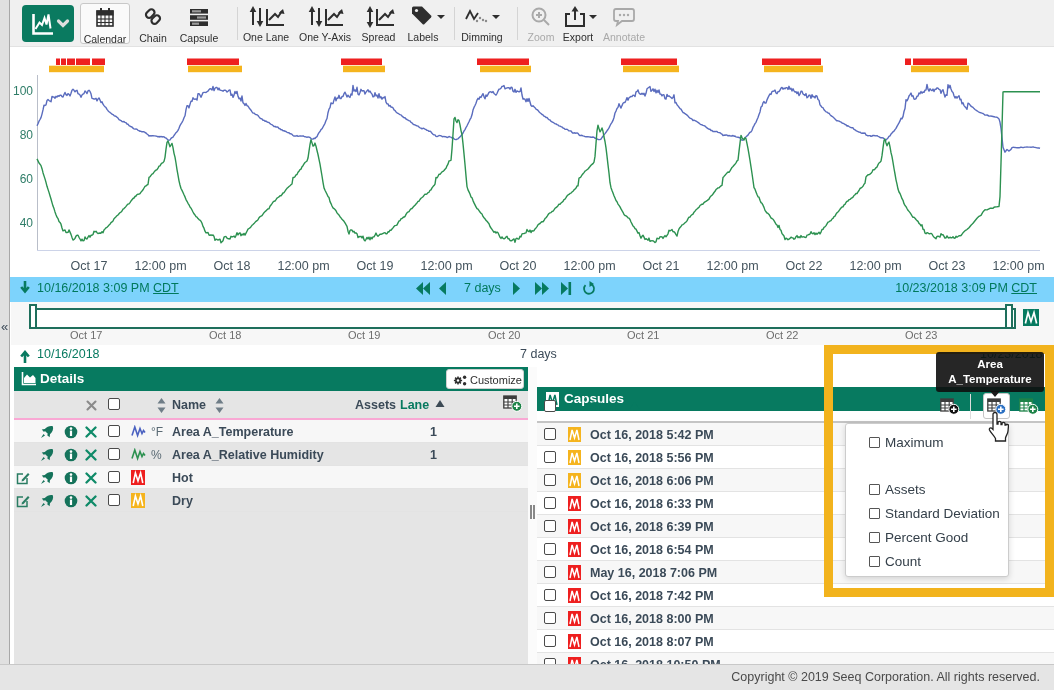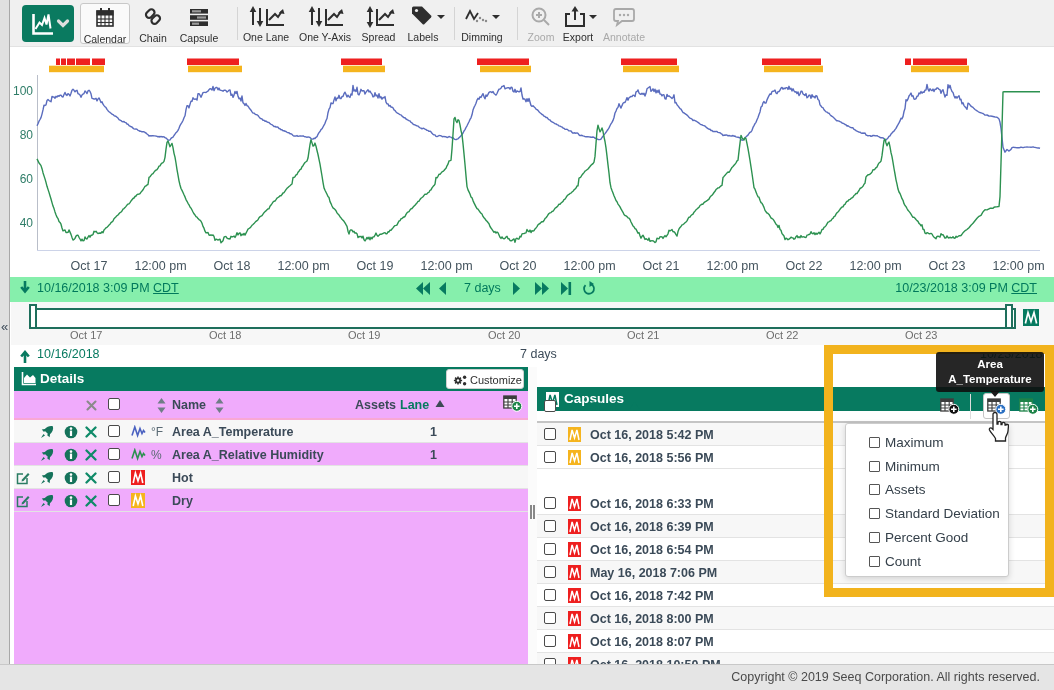--- a/index.html
+++ b/index.html
@@ -10,31 +10,31 @@
 #toolbar { left:0; top:0; width:1054px; height:47px; background:#f0f0f0; border-bottom:1px solid #e2e2e2; }
 .tbtn { position:absolute; top:2px; height:43px; text-align:center; color:#2e2e2e; }
 .lbl { font-size:10.5px; margin-top:-2px; color:#2e2e2e; text-align:center; }
 .tbtn.dim .lbl { color:#a9a9a9; }
 .tsep { position:absolute; top:7px; width:1px; height:33px; background:#d4d4d4; }
 #greenbtn { position:absolute; left:22px; top:5px; width:52px; height:37px; background:#0a7a60; border-radius:4px; }
 #calbtn { position:absolute; left:80px; top:3px; width:50px; height:41px; background:#fafafa; border:1px solid #c8c8c8; border-radius:3px; text-align:center; }
 
 #chart { left:0; top:47px; width:1054px; height:255px; background:#fff; }
 
-#daterow { left:0; top:277px; width:1054px; height:25px; background:#86efac; color:#00795c; font-size:12.5px; }
+#daterow { left:0; top:277px; width:1054px; height:25px; background:#7dd3fc; color:#00795c; font-size:12.5px; }
 
 #navig { left:11px; top:302px; width:1043px; height:43px; background:#f7f7f7; }
 #navbar { position:absolute; left:20px; top:6px; width:985px; height:21px; background:#fff; border:2px solid #1e6f5c; }
 .navh { position:absolute; top:2px; width:8px; height:25px; border:2px solid #1e6f5c; background:#fff; }
 .navlbl { position:absolute; top:27px; font-size:11px; color:#6d6d6d; }
 
 #midrow { left:11px; top:345px; width:1043px; height:22px; background:#fff; font-size:12.5px;text-align:center; }
 
 .phead { position:absolute; height:24px; background:#077a60; color:#fff; font-size:13.5px; font-weight:bold; }
-#details { left:14px; top:367px; width:514px; height:297px; background:#f0abfc; }
+#details { left:14px; top:367px; width:514px; height:297px; background:#e5e5e5; }
 #capsules { left:537px; top:367px; width:517px; height:297px; background:#fff; }
 .row { position:absolute; left:0; width:100%; height:23px; border-bottom:1px solid #e3e3e3; }
 .rowg { background:#f7f7f7; }
 .cbx { position:absolute; width:12px; height:12px; border:1.5px solid #4a4a4a; border-radius:2px; background:#fff; }
 .dtx { font-size:12.5px; font-weight:bold; color:#3b4a58; position:absolute; top:4.5px; }
 
 #footer { left:0; top:664px; width:1054px; height:26px; background:#e5e5e5; border-top:1px solid #c8c8c8; color:#4a4a4a; font-size:12.5px; }
 
 #lstrip { left:0; top:0; width:10px; height:664px; background:#e0e0e0; border-right:1px solid #a8a8a8; }
 
@@ -484,20 +484,28 @@
     <span class="dtx" style="left:53px">Oct 16, 2018 5:42 PM</span>
   </div>
   <div class="row" style="top:79px">
     <div class="cbx" style="left:7px;top:5px"></div>
     <svg class="abs" style="left:31px;top:4px" width="13" height="15" viewBox="0 0 13 15">
         <rect x="0" y="0" width="13" height="15" fill="#f5b41e"></rect>
         <path d="M2 13 L4.1 3 L6.5 11 L8.9 3 L11 13" stroke="#fff" stroke-width="1.5" fill="none"></path>
       </svg>
     <span class="dtx" style="left:53px">Oct 16, 2018 5:56 PM</span>
   </div>
+  <div class="row rowg" style="top:102px">
+    <div class="cbx" style="left:7px;top:5px"></div>
+    <svg class="abs" style="left:31px;top:4px" width="13" height="15" viewBox="0 0 13 15">
+        <rect x="0" y="0" width="13" height="15" fill="#f5b41e"></rect>
+        <path d="M2 13 L4.1 3 L6.5 11 L8.9 3 L11 13" stroke="#fff" stroke-width="1.5" fill="none"></path>
+      </svg>
+    <span class="dtx" style="left:53px">Oct 16, 2018 6:06 PM</span>
+  </div>
   <div class="row" style="top:125px">
     <div class="cbx" style="left:7px;top:5px"></div>
     <svg class="abs" style="left:31px;top:4px" width="13" height="15" viewBox="0 0 13 15">
         <rect x="0" y="0" width="13" height="15" fill="#ee1f1f"></rect>
         <path d="M2 13 L4.1 3 L6.5 11 L8.9 3 L11 13" stroke="#fff" stroke-width="1.5" fill="none"></path>
       </svg>
     <span class="dtx" style="left:53px">Oct 16, 2018 6:33 PM</span>
   </div>
   <div class="row rowg" style="top:148px">
     <div class="cbx" style="left:7px;top:5px"></div>
@@ -564,24 +572,20 @@
   </div>
 <div class="abs" id="hilite"></div>
 <div class="abs" id="tooltip">
     <div>Area</div>
     <div>A_Temperature</div>
   </div>
 <div class="abs" id="popup">
   <div class="pitem" style="top:7px">
       <div class="cbx"></div>
       <span>Maximum</span>
-    </div>
-  <div class="pitem" style="top:31px">
-      <div class="cbx"></div>
-      <span>Minimum</span>
     </div>
   <div class="pitem" style="top:54px">
       <div class="cbx"></div>
       <span>Assets</span>
     </div>
   <div class="pitem" style="top:78px">
       <div class="cbx"></div>
       <span>Standard Deviation</span>
     </div>
   <div class="pitem" style="top:102px">

